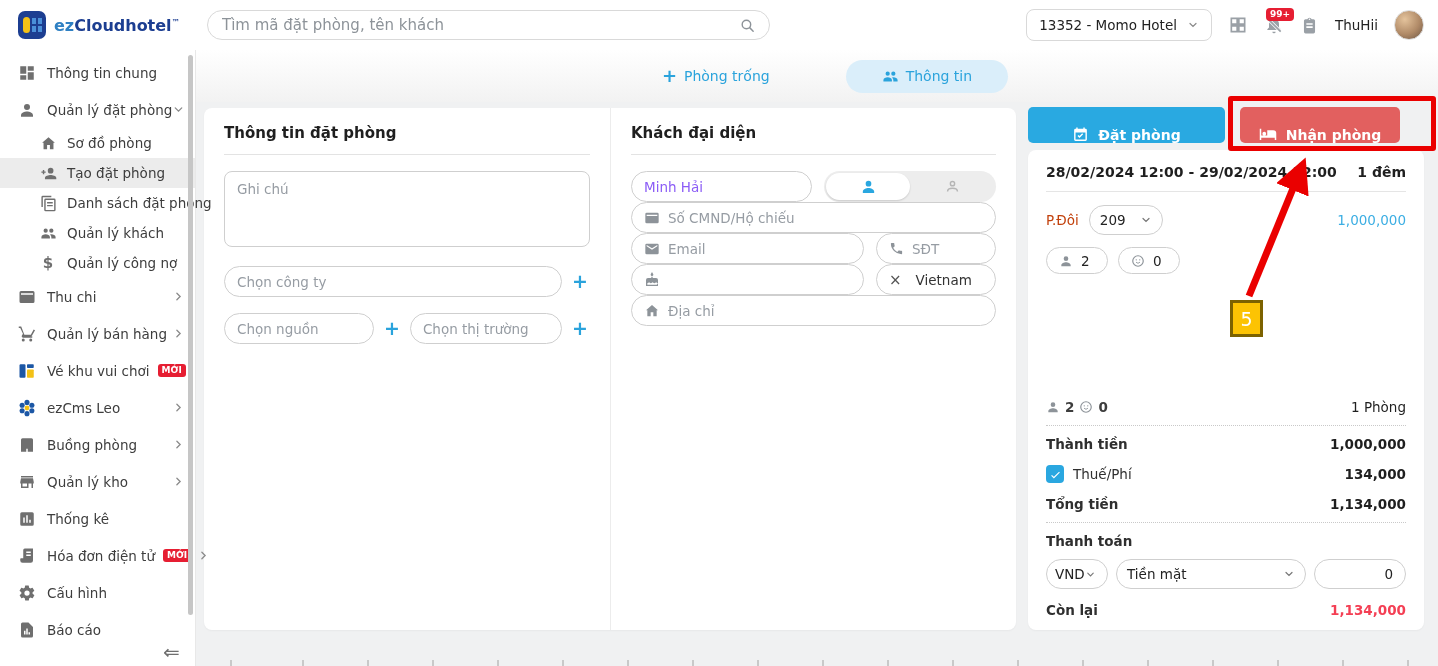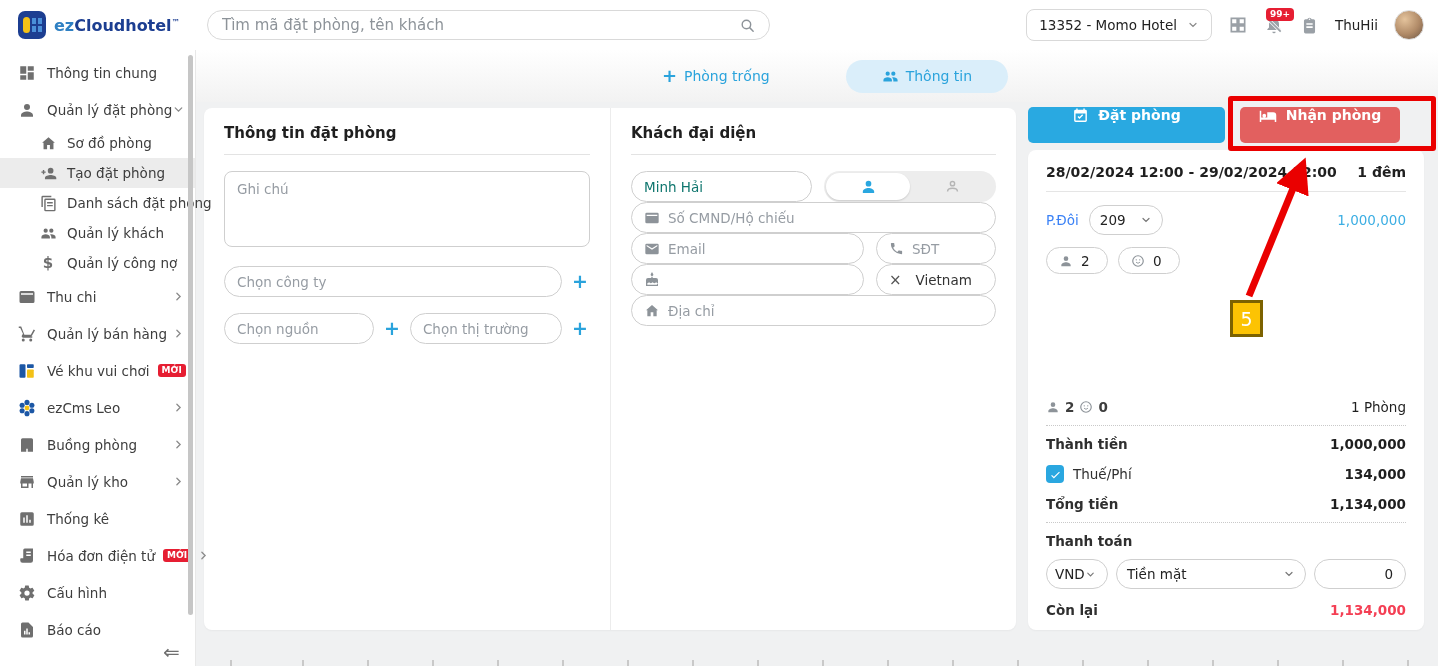--- a/index.html
+++ b/index.html
@@ -57,41 +57,41 @@
   
   .card { background:#fff; border-radius:8px; box-shadow:0 1px 2px rgba(0,0,0,.04); }
   .card-forms { position:absolute; left:204px; top:108px; width:812px; height:522px; display:flex; }
   .form-col { width:406px; padding:16px 20px; }
   .form-col + .form-col { border-left:1px solid #ececec; }
   .panel-title { font-size:15px; font-weight:bold; color:#1f1f1f; padding-bottom:12px; border-bottom:1px solid #e3e3e3; margin-bottom:16px; }
   textarea.note { width:100%; height:76px; border:1px solid #cfcfcf; border-radius:8px; padding:9px 12px; font:inherit; font-size:13.5px; resize:none; outline:none; color:#333; }
   textarea.note::placeholder, .f-input input::placeholder { color:#969ca3; }
   .f-row { display:flex; align-items:center; gap:8px; margin-top:16px; }
   .f-input { display:flex; align-items:center; height:31px; border:1px solid #cfcfcf; border-radius:16px; background:#fff; padding:0 12px; gap:8px; flex:1; min-width:0; }
-  .f-input input { border:0; outline:none; font:inherit; font-size:13.5px; width:100%; background:transparent; color:#0f766e; }
+  .f-input input { border:0; outline:none; font:inherit; font-size:13.5px; width:100%; background:transparent; color:#8b5cf6; }
   .f-input .in-ic { color:#8d9399; display:flex; flex:none; }
   .plus-btn { color:#2aa3dc; font-size:19px; font-weight:bold; cursor:pointer; flex:none; line-height:1; padding:0 2px; }
   .guest-row { display:flex; gap:12px; align-items:center; }
   .toggle-group { width:172px; flex:none; background:#ededed; border-radius:16px; height:31px; display:flex; align-items:center; padding:2px; }
   .toggle-opt { flex:1; height:27px; border-radius:14px; display:flex; align-items:center; justify-content:center; cursor:pointer; color:#b5b5b5; }
   .toggle-opt.on { background:#fff; color:#2aa7e0; box-shadow:0 1px 2px rgba(0,0,0,.15); }
   .clear-x { color:#555; font-size:15px; cursor:pointer; }
 
   
-  .btn { position:absolute; height:36px; border:0; border-radius:5px; color:#fff; font-weight:bold; font-size:14px; display:flex; align-items:flex-start; justify-content:center; gap:9px; cursor:pointer; font-family:inherit; }
+  .btn { position:absolute; height:36px; border:0; border-radius:5px; color:#fff; font-weight:bold; font-size:14px; display:flex; align-items:flex-end; justify-content:center; gap:9px; cursor:pointer; font-family:inherit; }
   .btn-book { left:1028px; top:107px; width:197px; background:#29a9e1; }
   .btn-checkin { left:1240px; top:107px; width:160px; background:#e2605f; }
   .card-summary { position:absolute; left:1028px; top:150px; width:396px; height:480px; padding:14px 18px 12px; display:flex; flex-direction:column; }
   .srow { display:flex; align-items:center; }
   .srow .right { margin-left:auto; }
   .date-row { font-weight:bold; font-size:14px; color:#1f1f1f; }
   .hr { border-top:1px solid #e5e5e5; margin:11px 0; }
   .hr-dot { border-top:1px dotted #c9c9c9; margin:10px 0; }
   .room-row { margin-top:2px; }
-  .room-label { color:#3b82f6; margin-right:10px; }
+  .room-label { color:#c2410c; margin-right:10px; }
   .sel { display:flex; align-items:center; border:1px solid #cfcfcf; border-radius:15px; height:30px; padding:0 10px; cursor:pointer; color:#222; background:#fff; }
   .sel .chev { color:#777; display:flex; }
   .price-blue { color:#3caee3; }
   .cnt-row { display:flex; gap:10px; margin-top:12px; }
   .cnt-pill { display:flex; align-items:center; gap:8px; border:1px solid #cfcfcf; border-radius:14px; height:27px; padding:0 12px; width:62px; color:#222; }
   .cnt-pill .in-ic { color:#8d9399; display:flex; }
   .occ-row { color:#3d3d3d; font-weight:bold; display:flex; align-items:center; gap:5px; }
   .occ-row .in-ic { color:#8d9399; display:flex; }
   .sum-label { color:#2f2f2f; font-weight:bold; }
   .sum-val { margin-left:auto; color:#1f1f1f; font-weight:bold; }

